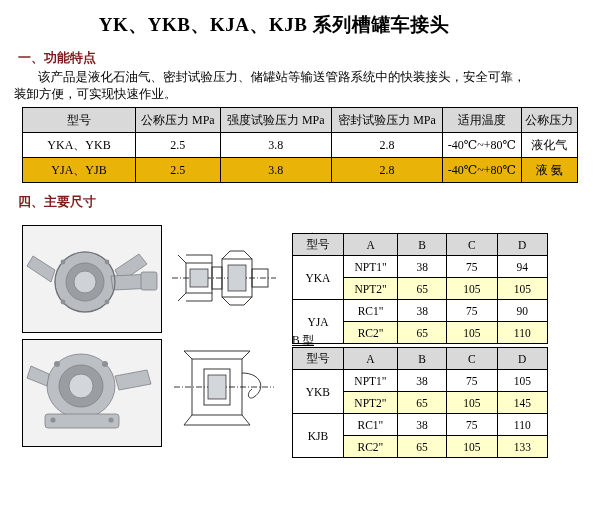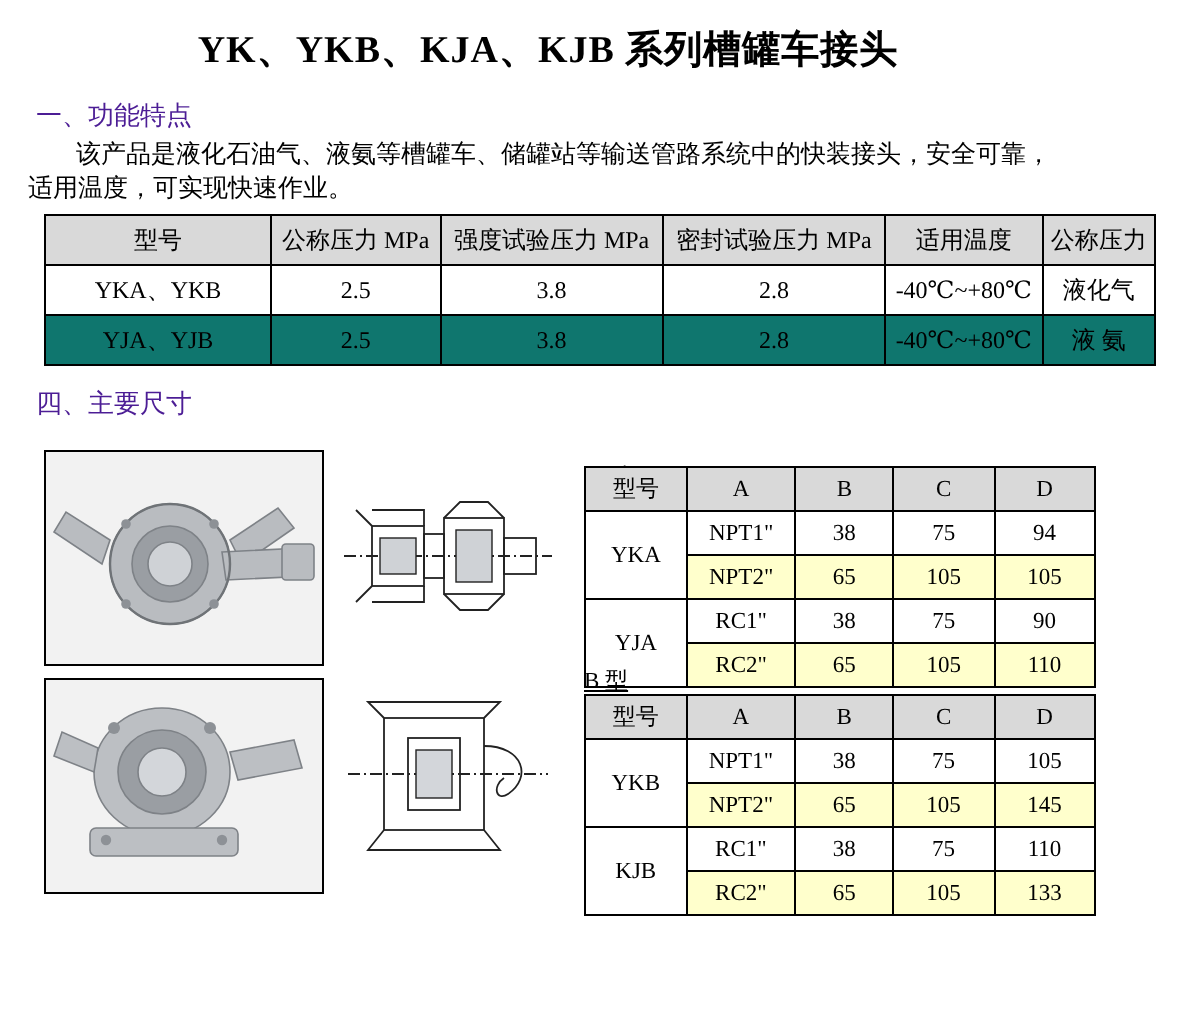--- a/index.html
+++ b/index.html
@@ -23,22 +23,22 @@
   .title {
     text-align: center;
     font-size: 19px;
     font-weight: bold;
     letter-spacing: 0.5px;
     padding-top: 12px;
     padding-bottom: 6px;
     font-family: "Liberation Serif", "DejaVu Serif", serif;
   }
   .sec-head {
-    color: #4c1d95;
-    font-weight: normal;
+    color: #7f1d1d;
+    font-weight: bold;
     font-size: 13px;
     margin: 5px 0 2px 18px;
   }
   .para {
     font-size: 12.5px;
     line-height: 17px;
     margin: 0 14px 0 14px;
     text-indent: 24px;
   }
   .material-line {
@@ -60,21 +60,21 @@
     border: 1px solid #000;
     text-align: center;
     height: 22px;
     font-weight: normal;
     font-size: 12px;
   }
   table.perf thead td {
     background: #d9d9d9;
   }
   table.perf tbody tr.alt td {
-    background: #0f766e;
+    background: #eab308;
   }
   table.perf td.name {
     width: 110px;
   }
   
   .dim-wrap {
     position: relative;
     margin-top: 6px;
   }
   .img-box {
@@ -117,21 +117,21 @@
   }
 </style>
 </head>
 <body>
 
 <div class="page">
 
   <div class="title">YK、YKB、KJA、KJB 系列槽罐车接头</div>
 
   <div class="sec-head">一、功能特点</div>
-  <div class="para">该产品是液化石油气、液氨等槽罐车、储罐站等输送管路系统中的快装接头，安全可靠，适用温度，可实现快速作业。</div>
+  <div class="para">该产品是液化石油气、密封试验压力、储罐站等输送管路系统中的快装接头，安全可靠，装卸方便，可实现快速作业。</div>
 
 
 
   <table class="perf">
     <thead>
       <tr>
         <td class="name">型号</td>
         <td>公称压力 MPa</td>
         <td>强度试验压力 MPa</td>
         <td>密封试验压力 MPa</td>

